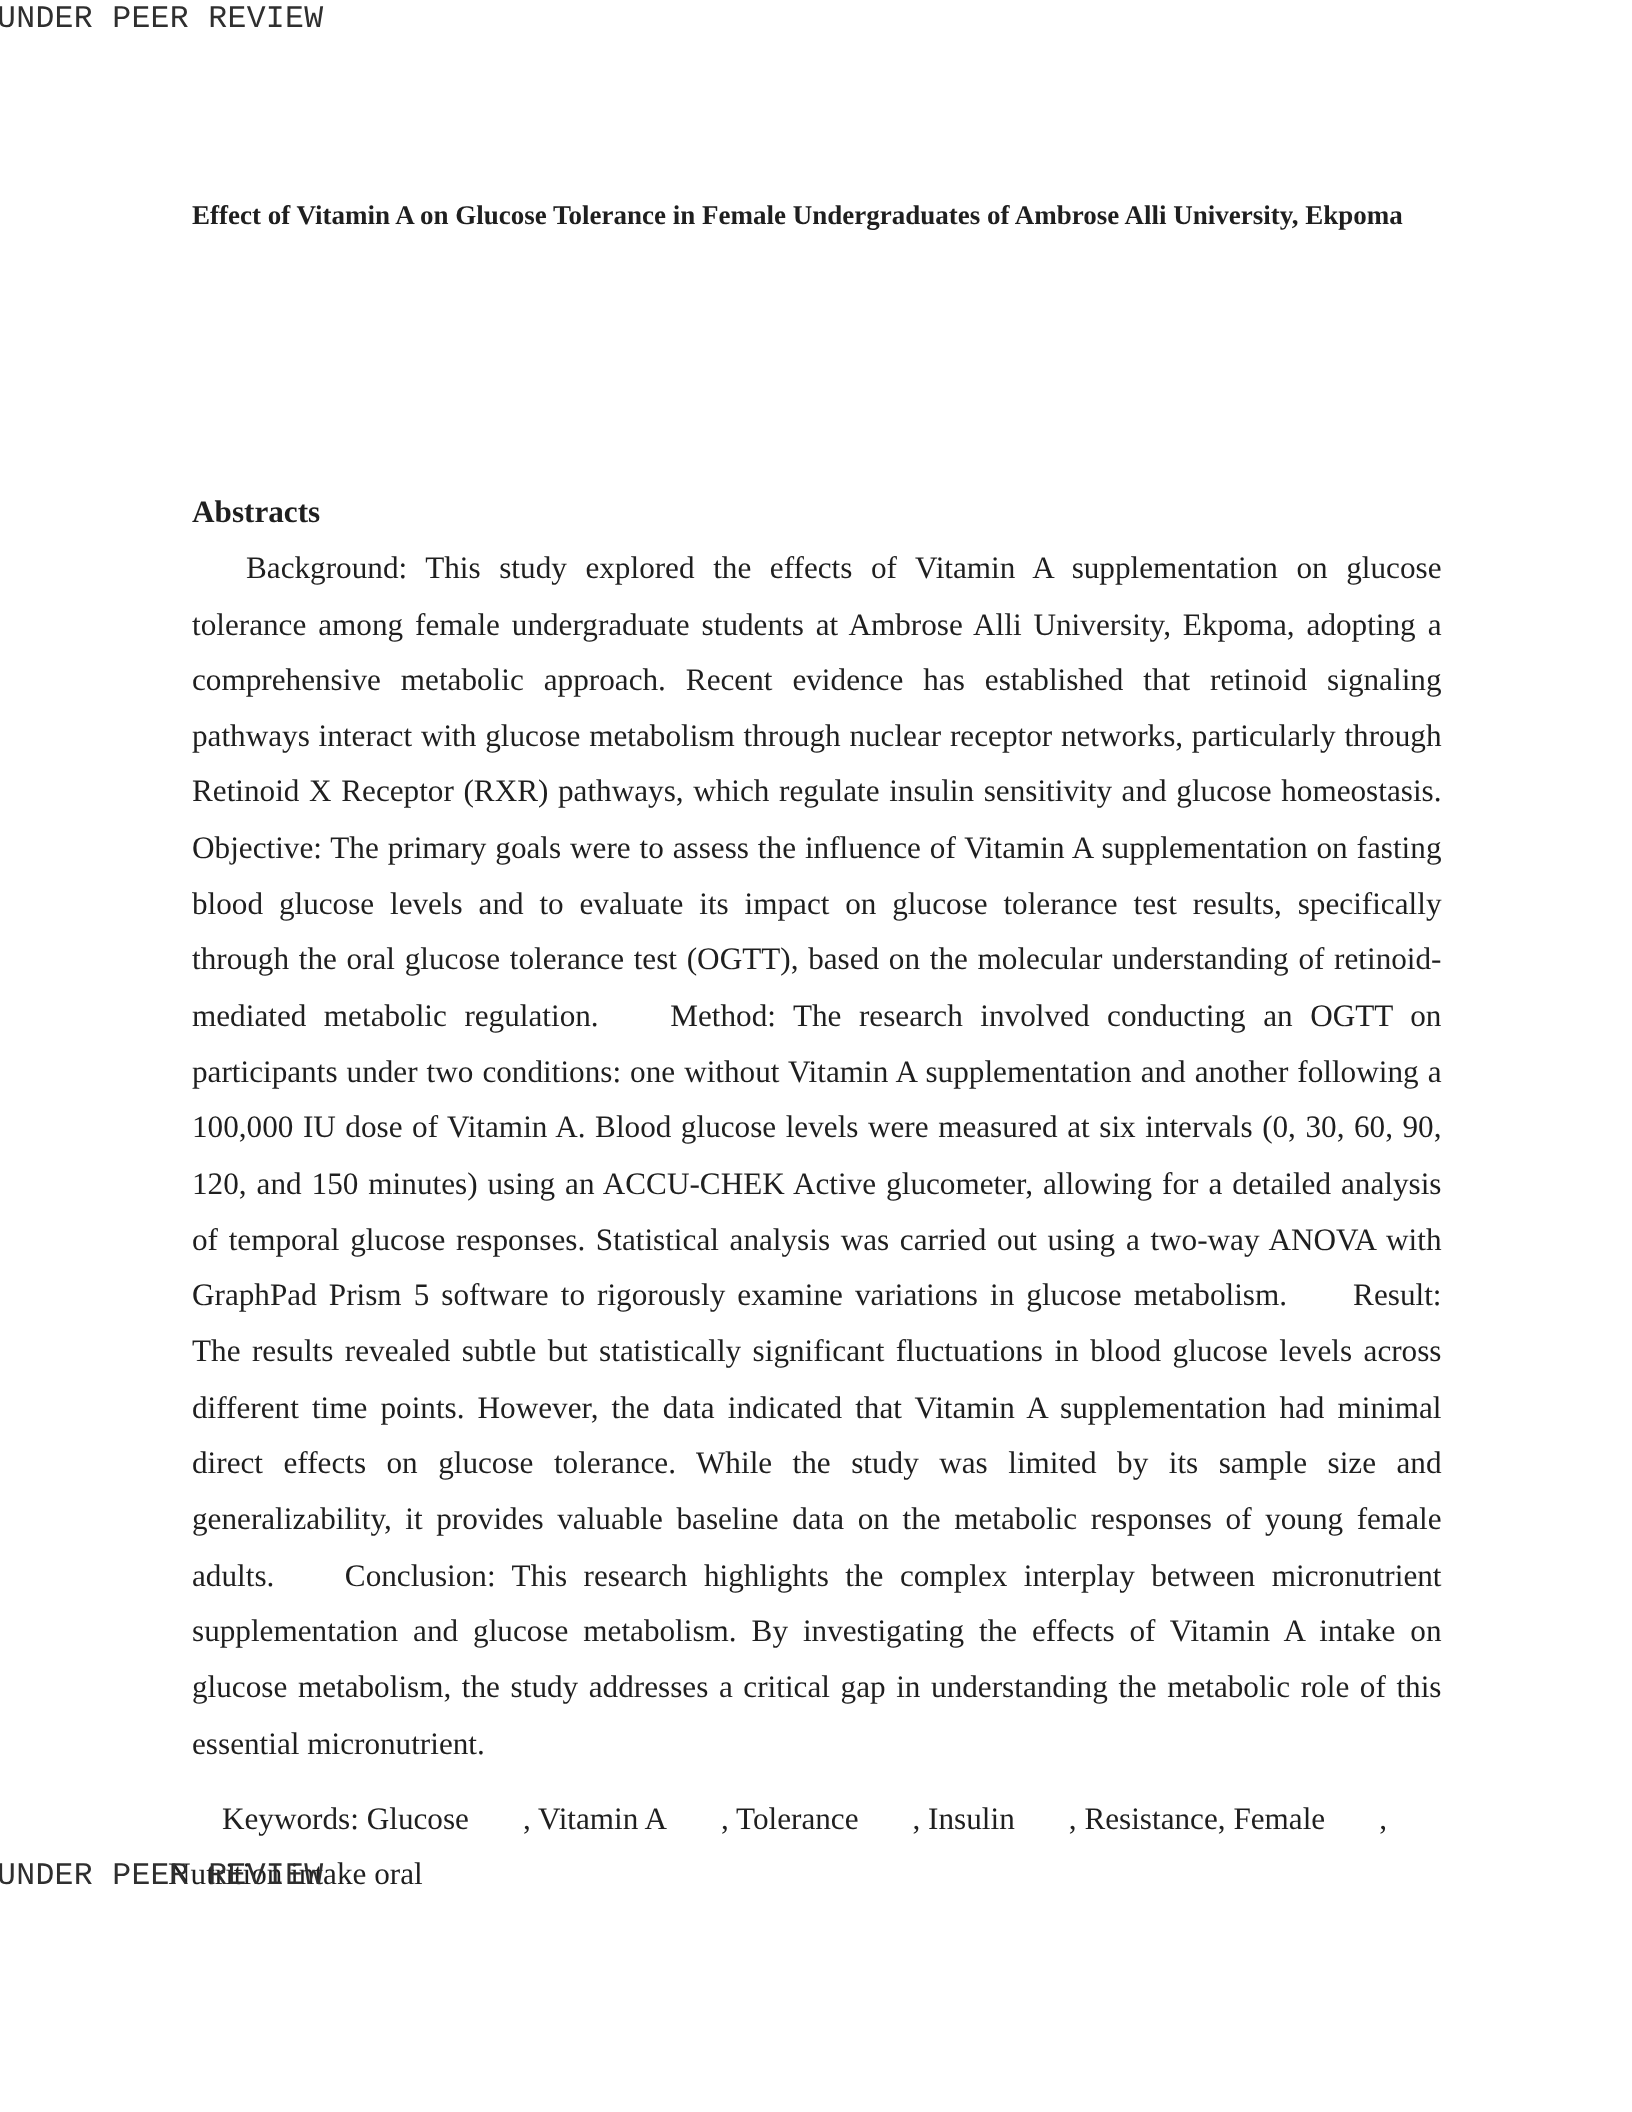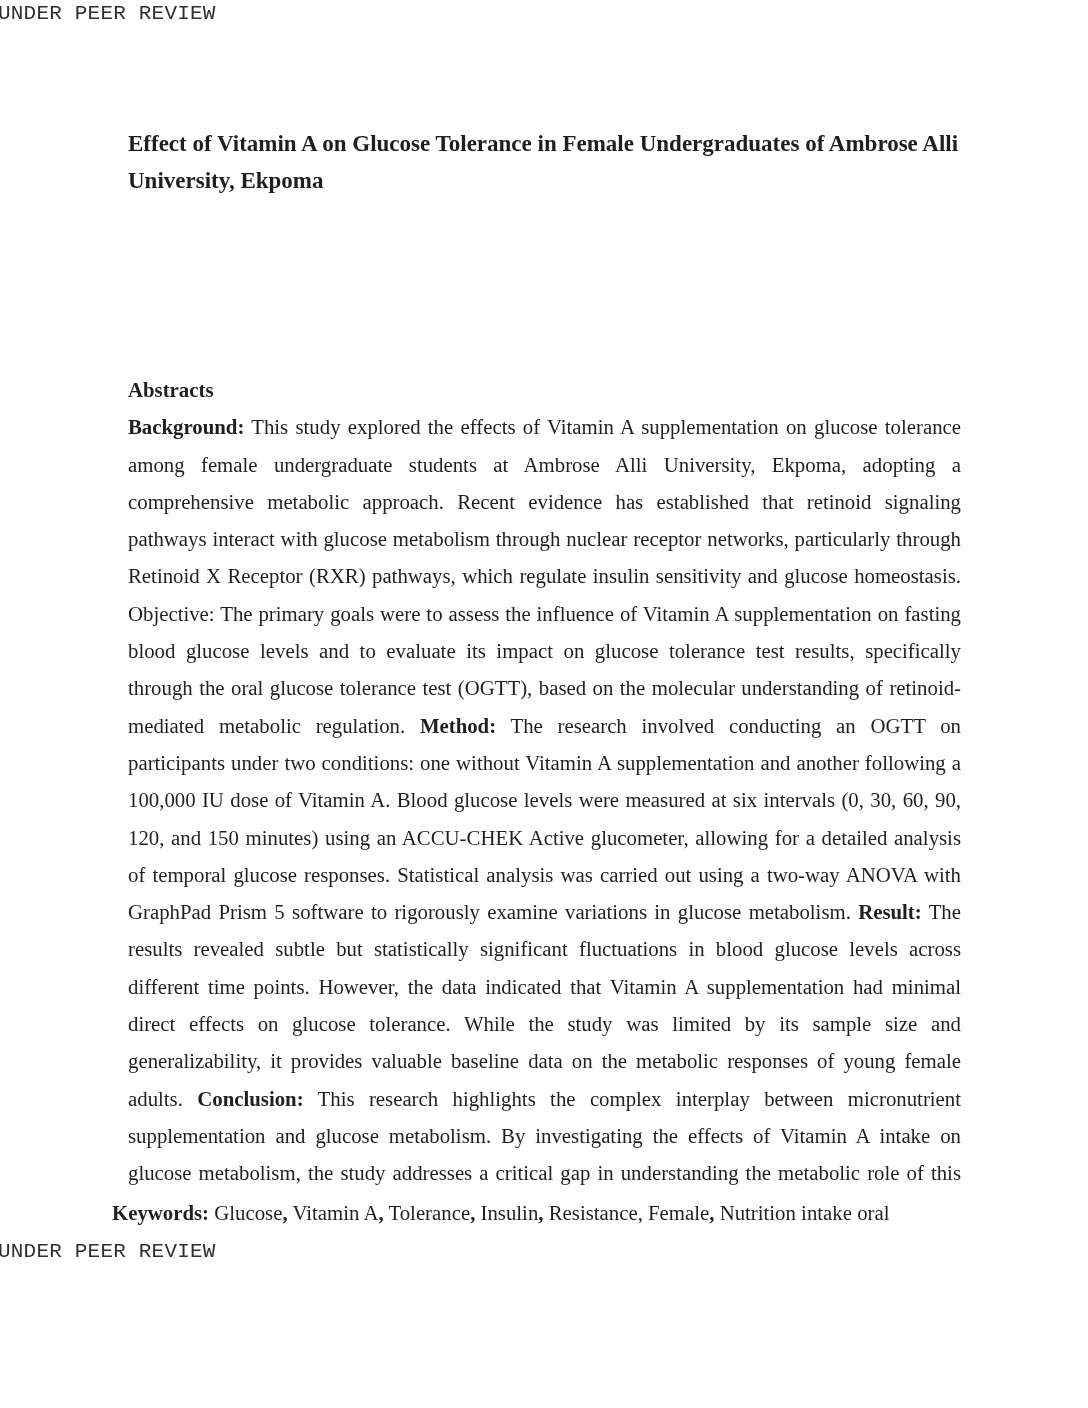--- a/index.html
+++ b/index.html
@@ -21,51 +21,50 @@
     color: #2f2f2f;
     white-space: pre;
   }
   .watermark.top { top: 2px; }
   .watermark.bottom { top: 1240px; }
   .title {
     position: absolute;
     left: 128px;
     top: 125px;
     width: 850px;
-    font-size: 23px;
+    font-size: 18px;
     font-weight: bold;
     line-height: 37.3px;
   }
   .abstract {
     position: absolute;
     left: 128px;
     top: 323px;
     width: 833px;
     font-size: 20.8px;
     line-height: 37.3px;
   }
   .abstract-heading {
     font-size: 20.8px;
     font-weight: bold;
     line-height: 37.3px;
-    margin-top: 48px;
   }
   .abstract-body {
     text-align: justify;
   }
   .keywords {
     position: absolute;
     left: 112px;
     top: 1194px;
     width: 880px;
     font-size: 20.8px;
     line-height: 37.3px;
     background: #ffffff;
   }
-  .b { font-weight: bold; }
+  .b { font-weight: normal; margin-left: 36px; }
 </style>
 </head>
 <body>
 
 <div class="watermark top">UNDER PEER REVIEW</div>
 
 <h1 class="title">Effect of Vitamin A on Glucose Tolerance in Female Undergraduates of Ambrose Alli University, Ekpoma</h1>
 
 <section class="abstract">
   <h2 class="abstract-heading">Abstracts</h2>

